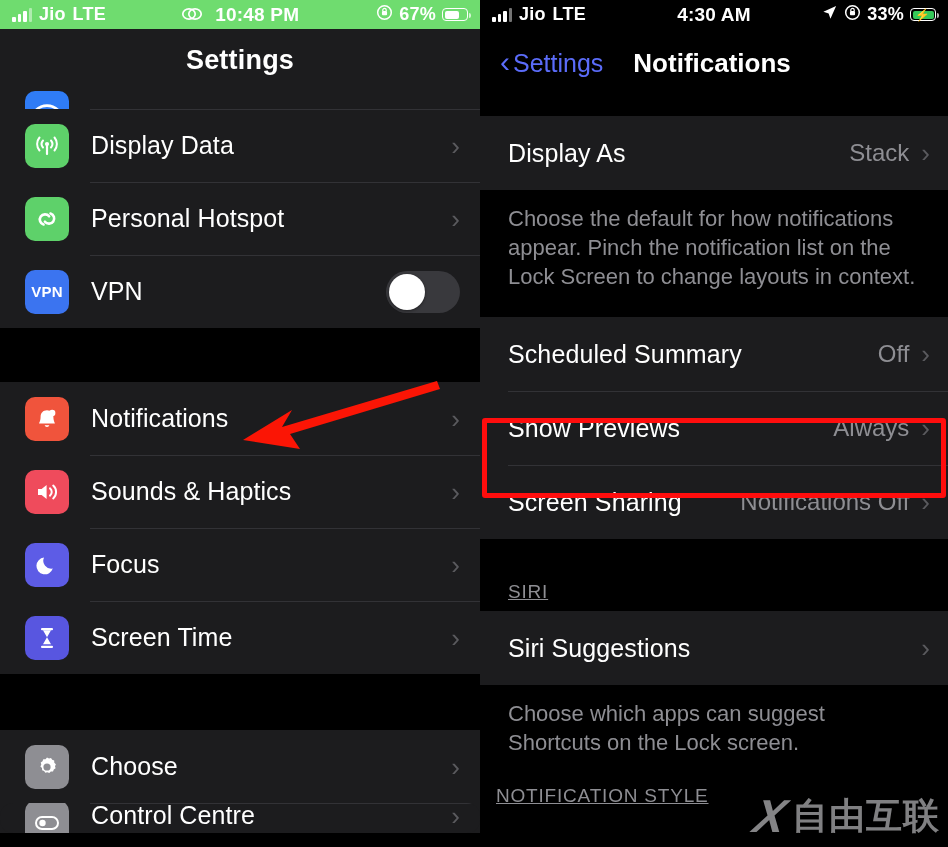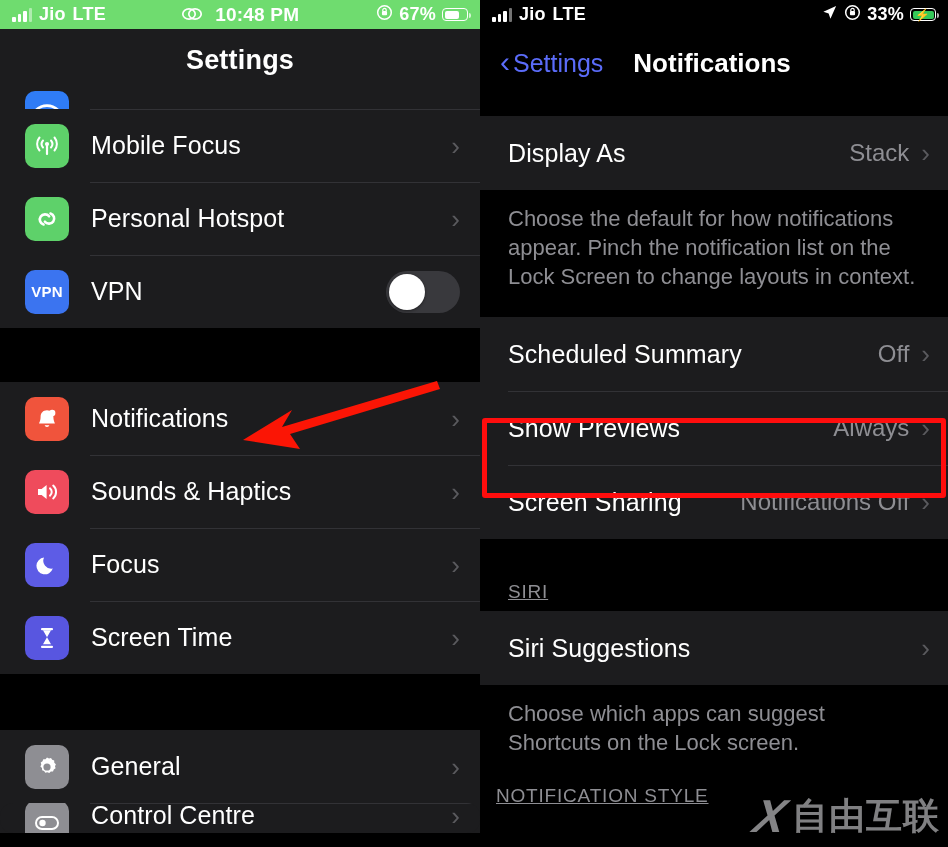--- a/index.html
+++ b/index.html
@@ -201,21 +201,21 @@
 
       <div class="row">
         <span class="ic green">
           <svg width="30" height="28" viewBox="0 0 30 28">
             <path d="M7.5 5.5a10 10 0 000 13M22.5 5.5a10 10 0 010 13" fill="none" stroke="#fff" stroke-width="2" stroke-linecap="round"></path>
             <path d="M11 8.5a5.4 5.4 0 000 7M19 8.5a5.4 5.4 0 010 7" fill="none" stroke="#fff" stroke-width="2" stroke-linecap="round"></path>
             <circle cx="15" cy="12" r="2.1" fill="#fff"></circle>
             <rect x="13.9" y="12" width="2.2" height="11" rx="1" fill="#fff"></rect>
           </svg>
         </span>
-        <span class="label">Mobile Focus</span>
+        <span class="label">Display Data</span>
         <span class="right">
           <span class="chevron">›</span>
         </span>
       </div>
 
       <div class="row">
         <span class="ic green">
           <svg width="30" height="30" viewBox="0 0 30 30">
             <path d="M18.5 9.5a5.2 5.2 0 11-5.6 8.2" fill="none" stroke="#fff" stroke-width="2.6" stroke-linecap="round"></path>
             <path d="M11.5 20.5a5.2 5.2 0 115.6-8.2" fill="none" stroke="#fff" stroke-width="2.6" stroke-linecap="round"></path>
@@ -298,21 +298,21 @@
     <div class="gap" style="height:56px;"></div>
 
     <div class="group">
       <div class="row">
         <span class="ic gray">
           <svg width="28" height="28" viewBox="0 0 28 28">
             <path d="M14 4.6l2 .9 2-.6 1.2 1.8 2 .8.1 2.2 1.6 1.5-.9 2 .6 2-1.8 1.2-.8 2-2.2.1-1.5 1.6-2-.9-2 .6-1.2-1.8-2-.8-.1-2.2-1.6-1.5.9-2-.6-2 1.8-1.2.8-2 2.2-.1z" fill="#fff"></path>
             <circle cx="14" cy="14" r="3.6" fill="#8e8e93"></circle>
           </svg>
         </span>
-        <span class="label">General</span>
+        <span class="label">Choose</span>
         <span class="right">
           <span class="chevron">›</span>
         </span>
       </div>
 
       <div class="row clip-bottom">
         <span class="ic gray">
           <svg width="30" height="20" viewBox="0 0 30 20">
             <rect x="4" y="4" width="22" height="12" rx="6" fill="none" stroke="#fff" stroke-width="2"></rect>
             <circle cx="10.5" cy="10" r="3.2" fill="#fff"></circle>
@@ -342,20 +342,23 @@
       <div class="sb-left">
         <span class="bars">
             <i></i>
             <i></i>
             <i></i>
             <i></i>
           </span>
         <span class="sb-carrier">Jio</span>
         <span class="sb-carrier">LTE</span>
       </div>
+      <div class="sb-center">
+        <span class="sb-time">4:30 AM</span>
+      </div>
       <div class="sb-right">
         <span>
           <svg width="17" height="17" viewBox="0 0 18 18">
               <path d="M16 2L2.5 8.2l5.6 1.9 1.9 5.6z" fill="#fff"></path>
             </svg>
         </span>
         <span>
           <svg width="17" height="17" viewBox="0 0 18 18">
               <circle cx="9" cy="9" r="7.2" fill="none" stroke="#fff" stroke-width="1.6"></circle>
               <rect x="6.3" y="7.4" width="5.4" height="4.4" rx="1" fill="#fff"></rect>

